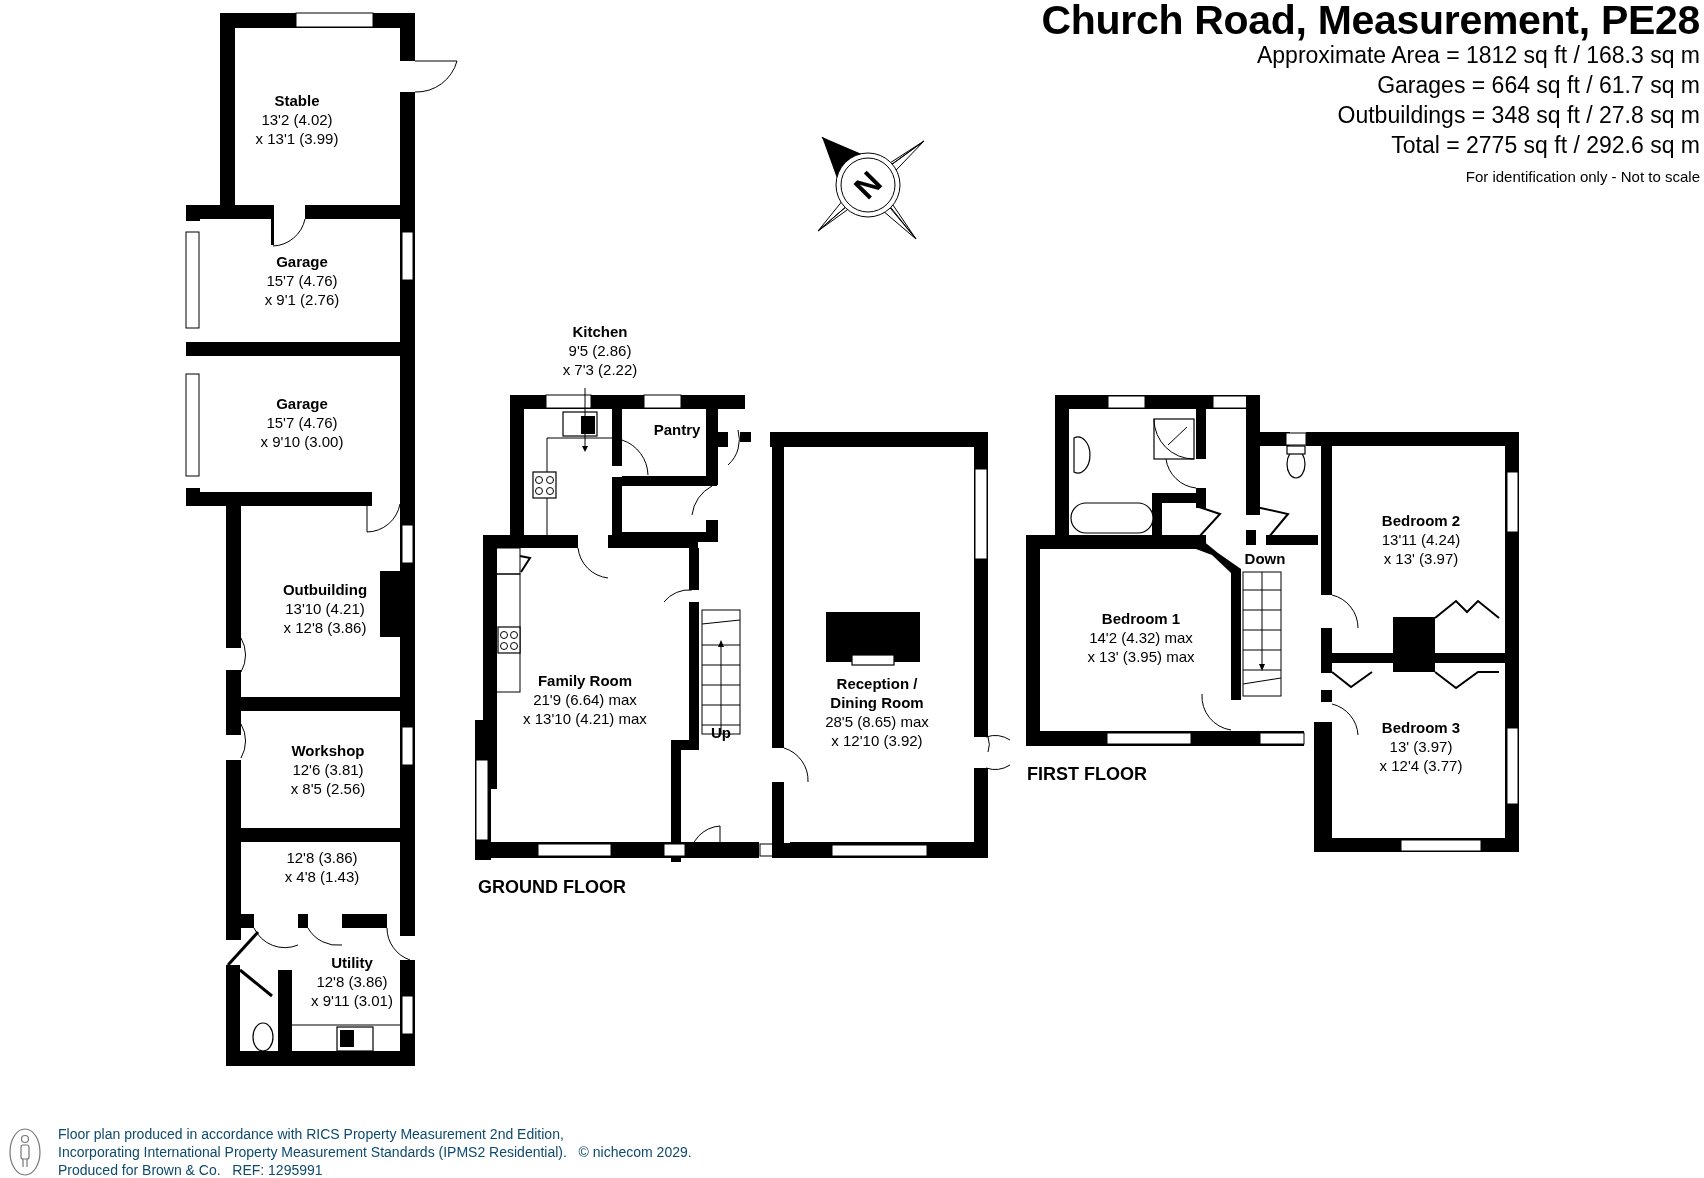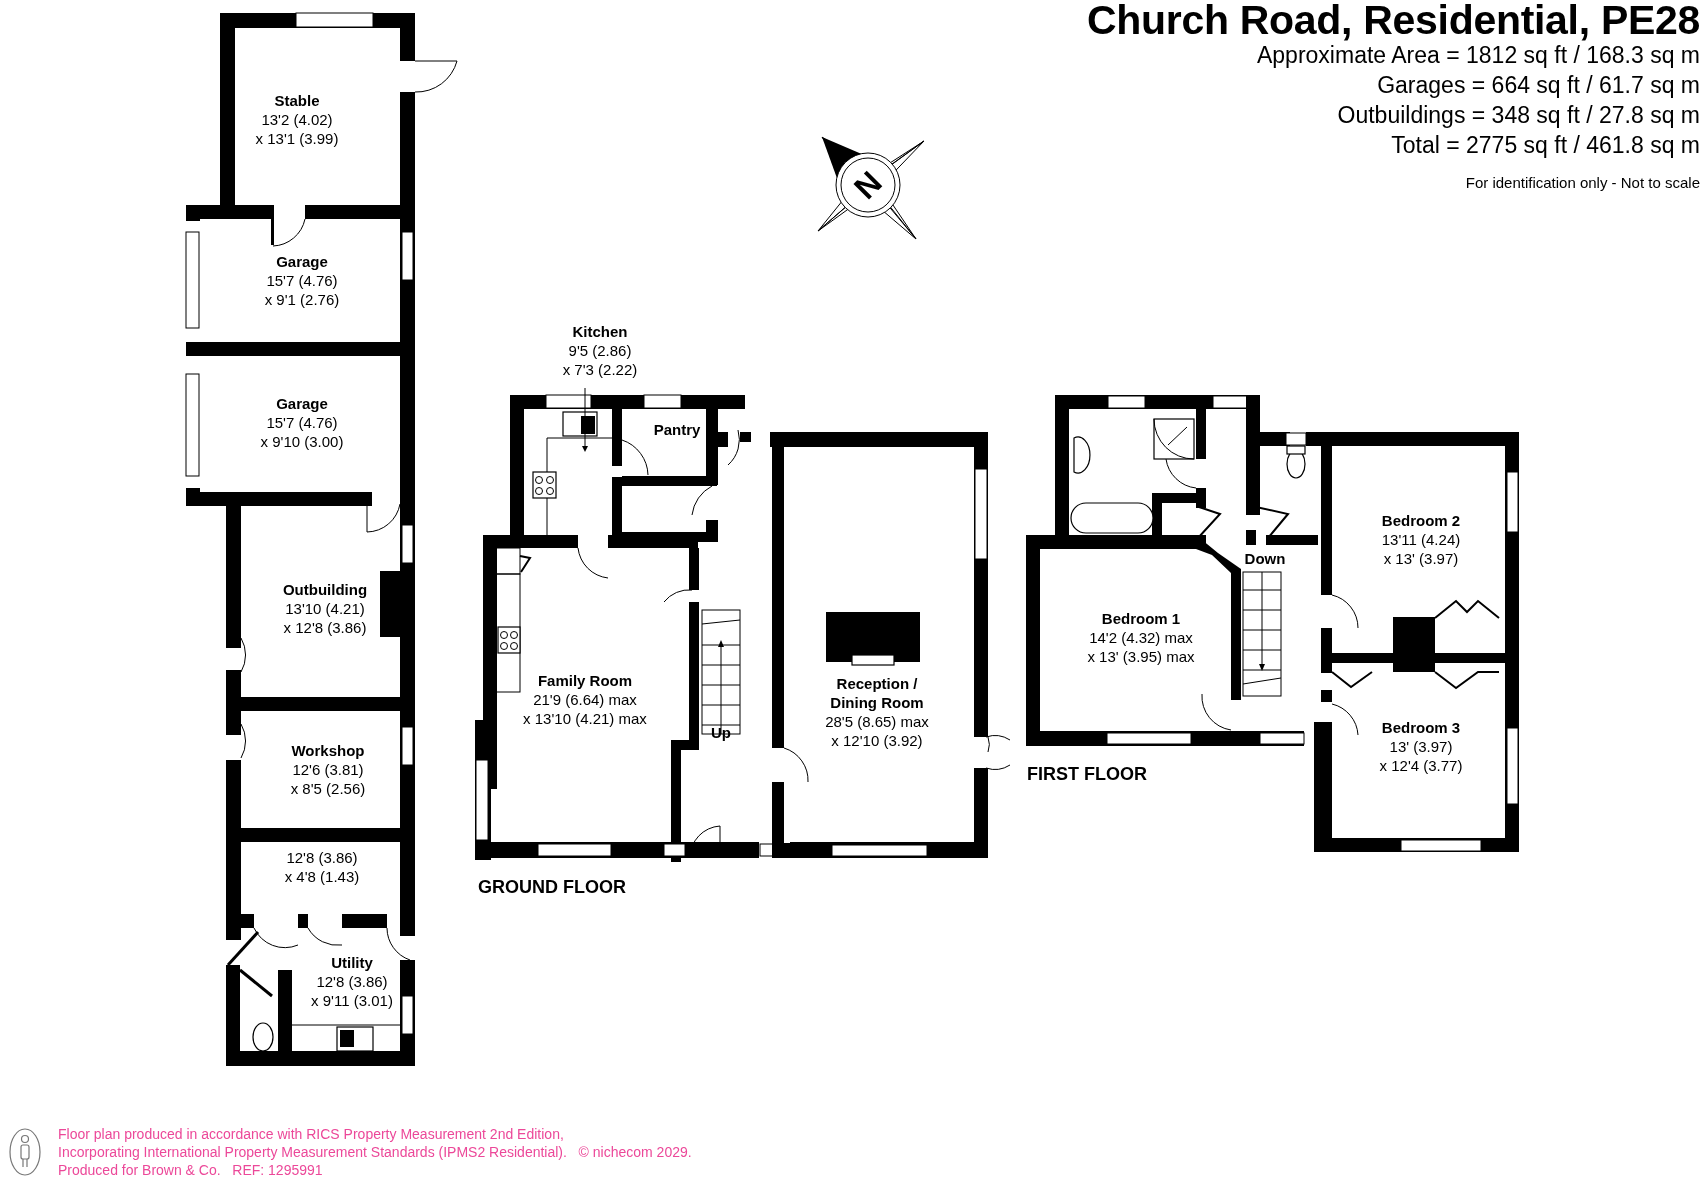--- a/index.html
+++ b/index.html
@@ -10,33 +10,33 @@
   .thin { fill:none; stroke:#000; stroke-width:1; }
   .door { fill:none; stroke:#000; stroke-width:1; }
   .fix { fill:#fff; stroke:#000; stroke-width:1.2; }
   .rname { font-family:"Liberation Sans", sans-serif; font-weight:bold; font-size:15px; fill:#000; }
   .rdim { font-family:"Liberation Sans", sans-serif; font-size:15px; fill:#000; }
   .flabel { font-family:"Liberation Sans", sans-serif; font-weight:bold; font-size:18px; fill:#000; }
   .header { position:absolute; right:4px; top:0; text-align:right; }
   .title { font-weight:bold; font-size:41px; line-height:40px; margin-top:0; letter-spacing:-0.3px; }
   .area { font-size:23px; line-height:30px; }
   .area:first-of-type { margin-top:10px; }
-  .note { font-size:15px; line-height:22px; margin-top:12px; }
-  .footer { position:absolute; left:58px; top:1125px; font-size:14px; line-height:18px; color:#ec4899; }
+  .note { font-size:15px; line-height:22px; margin-top:6px; }
+  .footer { position:absolute; left:58px; top:1125px; font-size:14px; line-height:18px; color:#0c4a6e; }
   .footer-icon { position:absolute; left:8px; top:1127px; width:34px; height:50px; }
 </style>
 </head>
 <body>
 
 <div class="header">
-  <div class="title">Church Road, Residential, PE28</div>
+  <div class="title">Church Road, Measurement, PE28</div>
   <div class="area">Approximate Area = 1812 sq ft / 168.3 sq m</div>
   <div class="area">Garages = 664 sq ft / 61.7 sq m</div>
   <div class="area">Outbuildings = 348 sq ft / 27.8 sq m</div>
-  <div class="area">Total = 2775 sq ft / 461.8 sq m</div>
+  <div class="area">Total = 2775 sq ft / 292.6 sq m</div>
   <div class="note">For identification only - Not to scale</div>
 </div>
 
 <svg id="plan" viewBox="0 0 1704 1178" xmlns="http://www.w3.org/2000/svg">
 
   <g transform="translate(868,185)">
     <polygon points="-46,-48 -8,-6 -50,46 -4,6" class="thin"></polygon>
     <polygon points="-50,46 -6,8 48,54 8,4" class="thin"></polygon>
     <polygon points="48,54 8,6 56,-44 6,-8" class="thin"></polygon>
     <polygon points="56,-44 4,-6 -46,-48 -6,-4" class="thin"></polygon>

